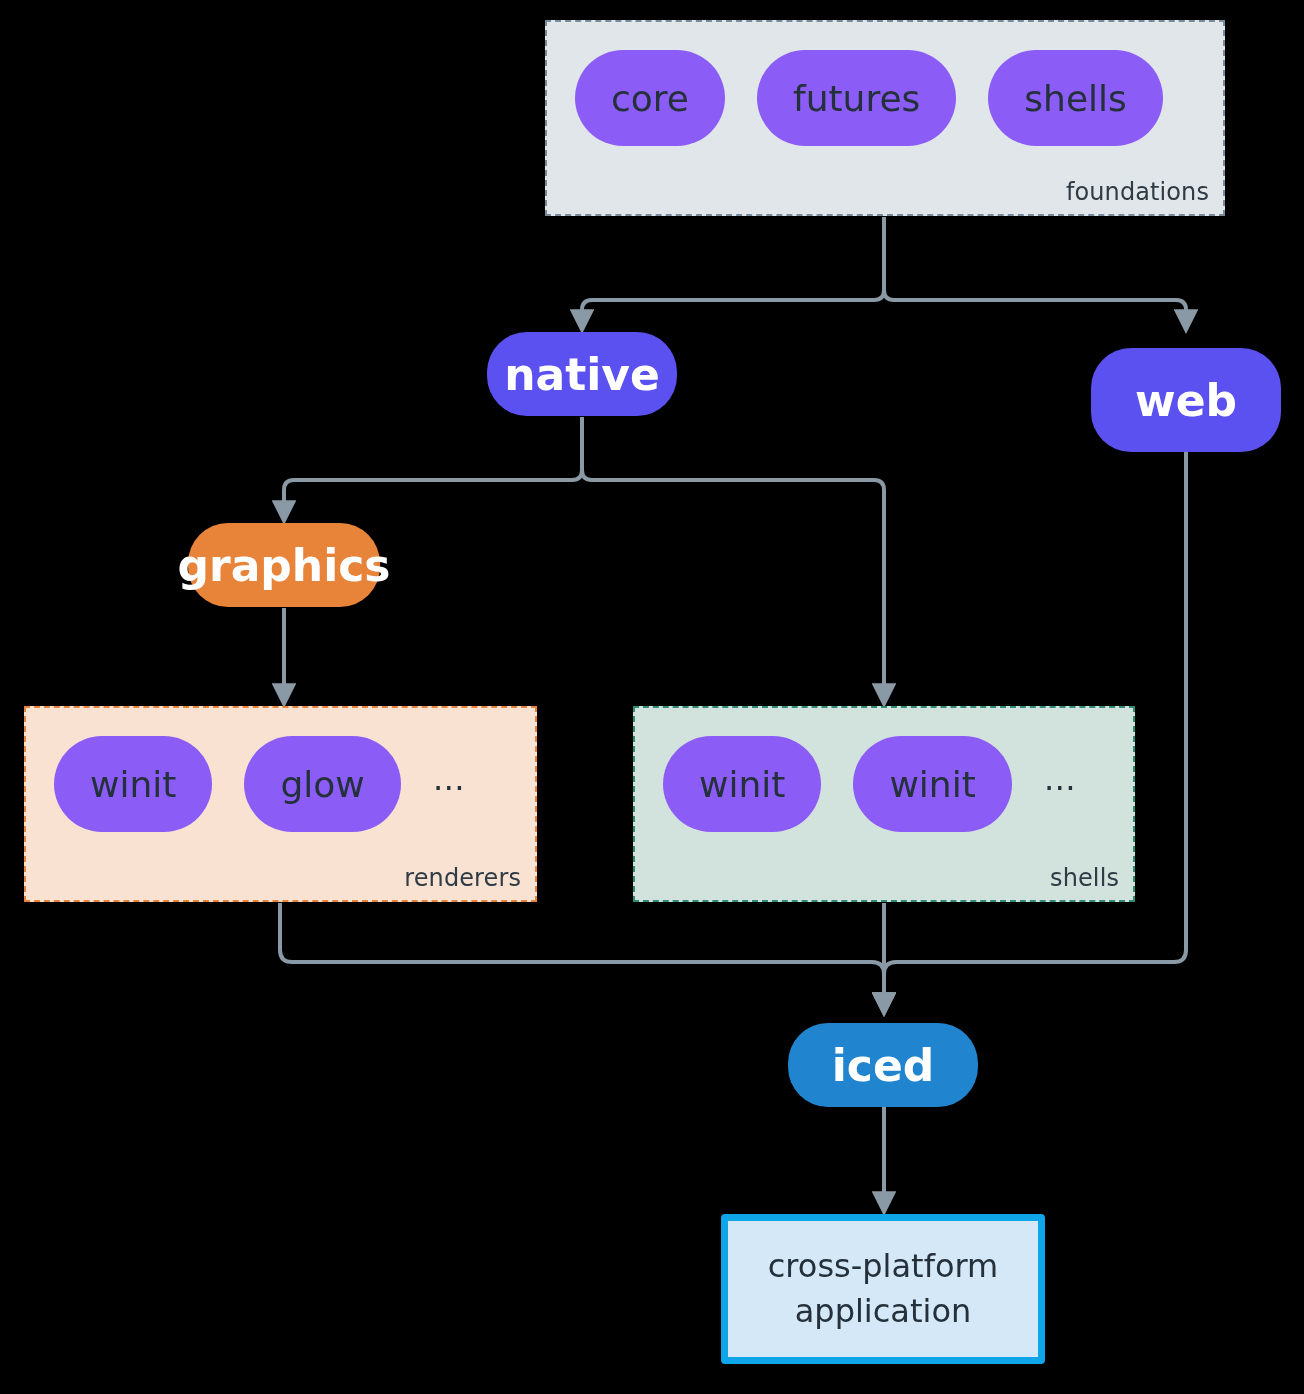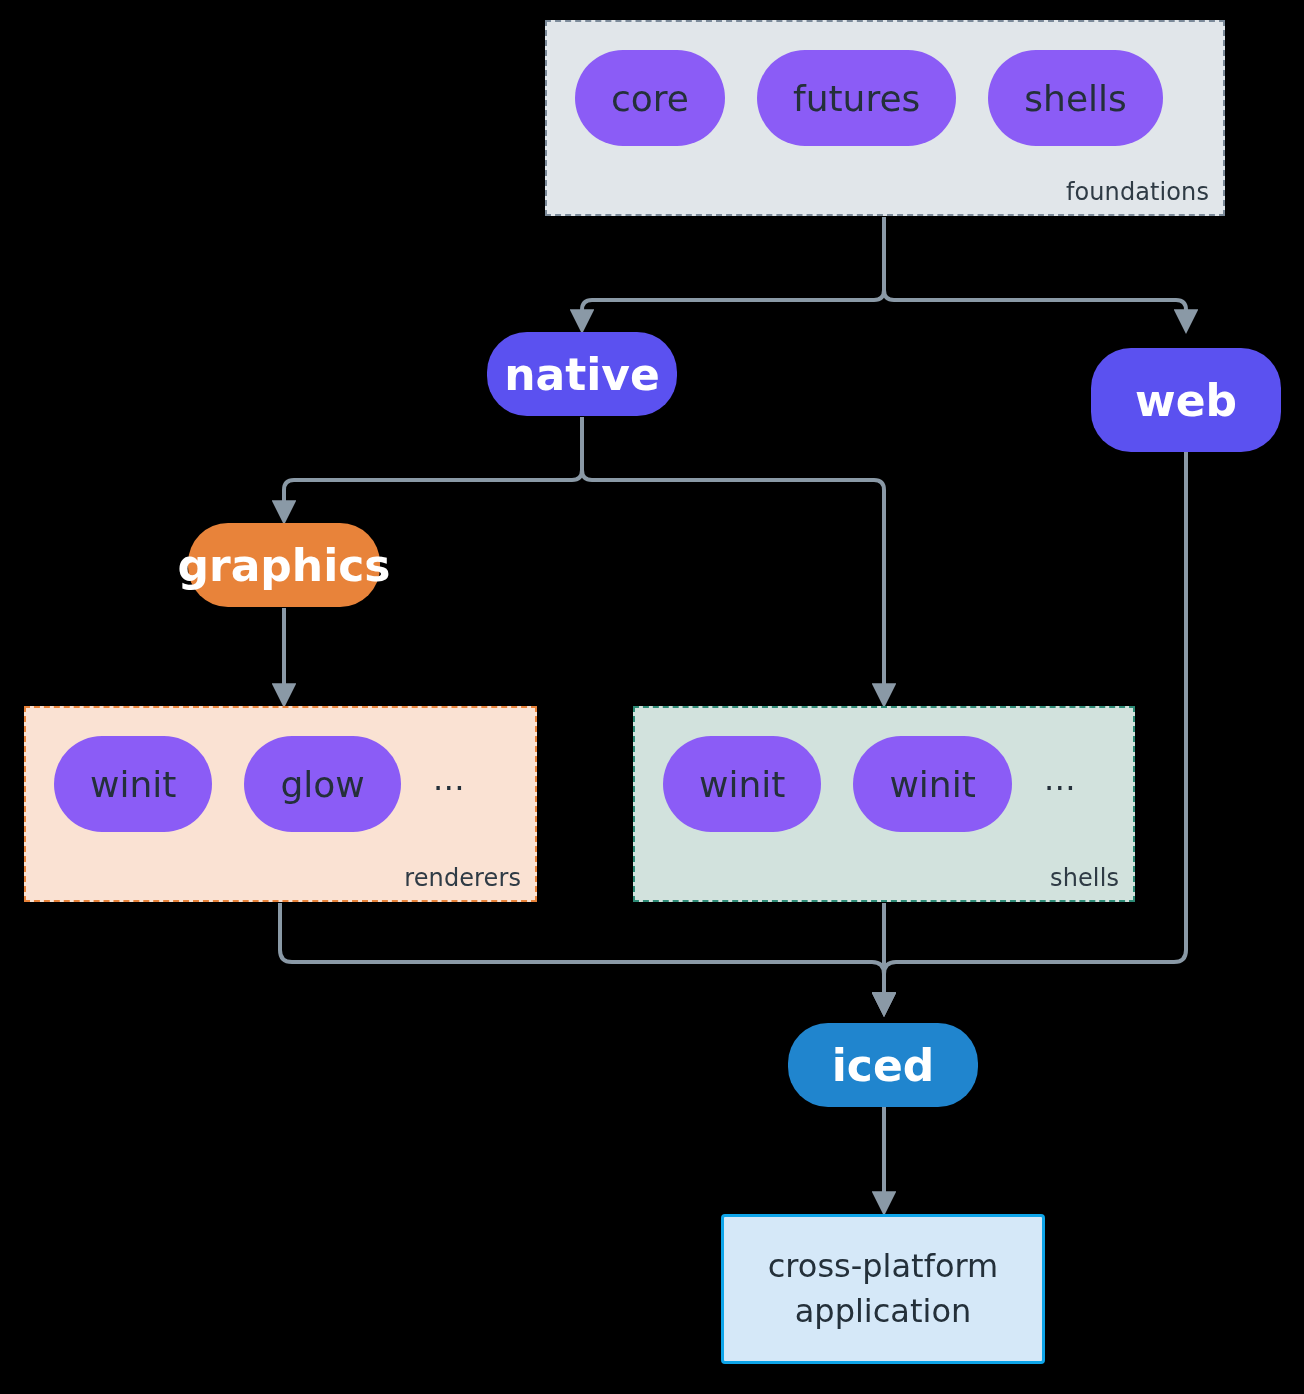--- a/index.html
+++ b/index.html
@@ -125,21 +125,21 @@
     background: #2085CE;
     margin-top: 8px;
   }
 
   
   #node-application {
     position: absolute;
     left: 721px; top: 1214px;
     width: 324px; height: 150px;
     background: #D5E8F8;
-    border: 3px solid #0ea5e9;
+    border: 7px solid #0ea5e9;
     border-radius: 4px;
     box-sizing: border-box;
     display: flex;
     flex-direction: column;
     align-items: center;
     justify-content: center;
     font-size: 32px;
     color: #24303A;
     line-height: 1.42;
     text-align: center;

